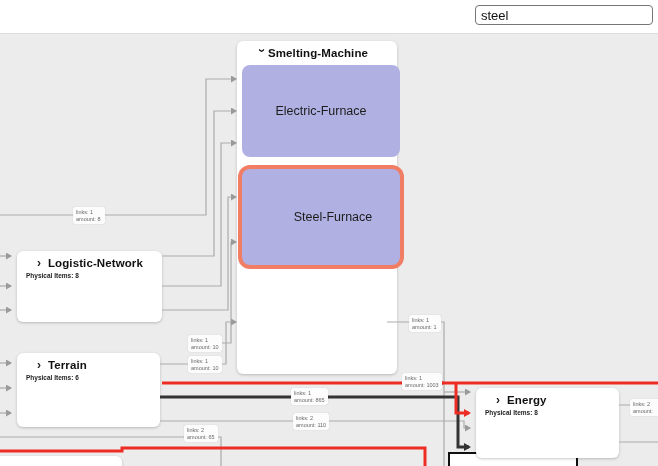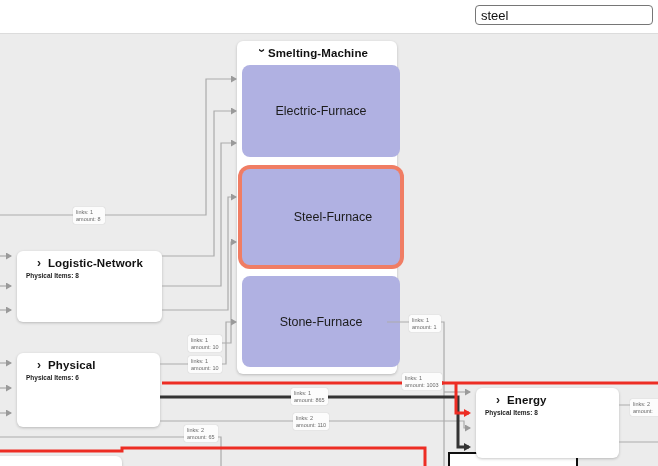--- a/index.html
+++ b/index.html
@@ -64,37 +64,34 @@
   <div class="card-header">
     <span class="chev down">›</span>
     <span class="gtitle">Smelting-Machine</span>
   </div>
   <div class="node" style="top:24px; height:92px;">
     <span>Electric-Furnace</span>
   </div>
   <div class="node hl" style="top:128px; height:96px;">
     <span>Steel-Furnace</span>
   </div>
-  <div class="node" style="top:235px; height:91px;">
-    <span>Stone-Furnace</span>
-  </div>
 </div>
 
 <div class="card" style="left:17px; top:251px; width:145px; height:71px;">
   <div class="card-header">
     <span class="chev">›</span>
     <span class="gtitle">Logistic-Network</span>
   </div>
   <div class="gsub">Physical Items: 8</div>
 </div>
 
 <div class="card" style="left:17px; top:353px; width:143px; height:74px;">
   <div class="card-header">
     <span class="chev">›</span>
-    <span class="gtitle">Physical</span>
+    <span class="gtitle">Terrain</span>
   </div>
   <div class="gsub">Physical Items: 6</div>
 </div>
 
 <div class="card" style="left:476px; top:388px; width:143px; height:70px;">
   <div class="card-header">
     <span class="chev">›</span>
     <span class="gtitle">Energy</span>
   </div>
   <div class="gsub">Physical Items: 8</div>

